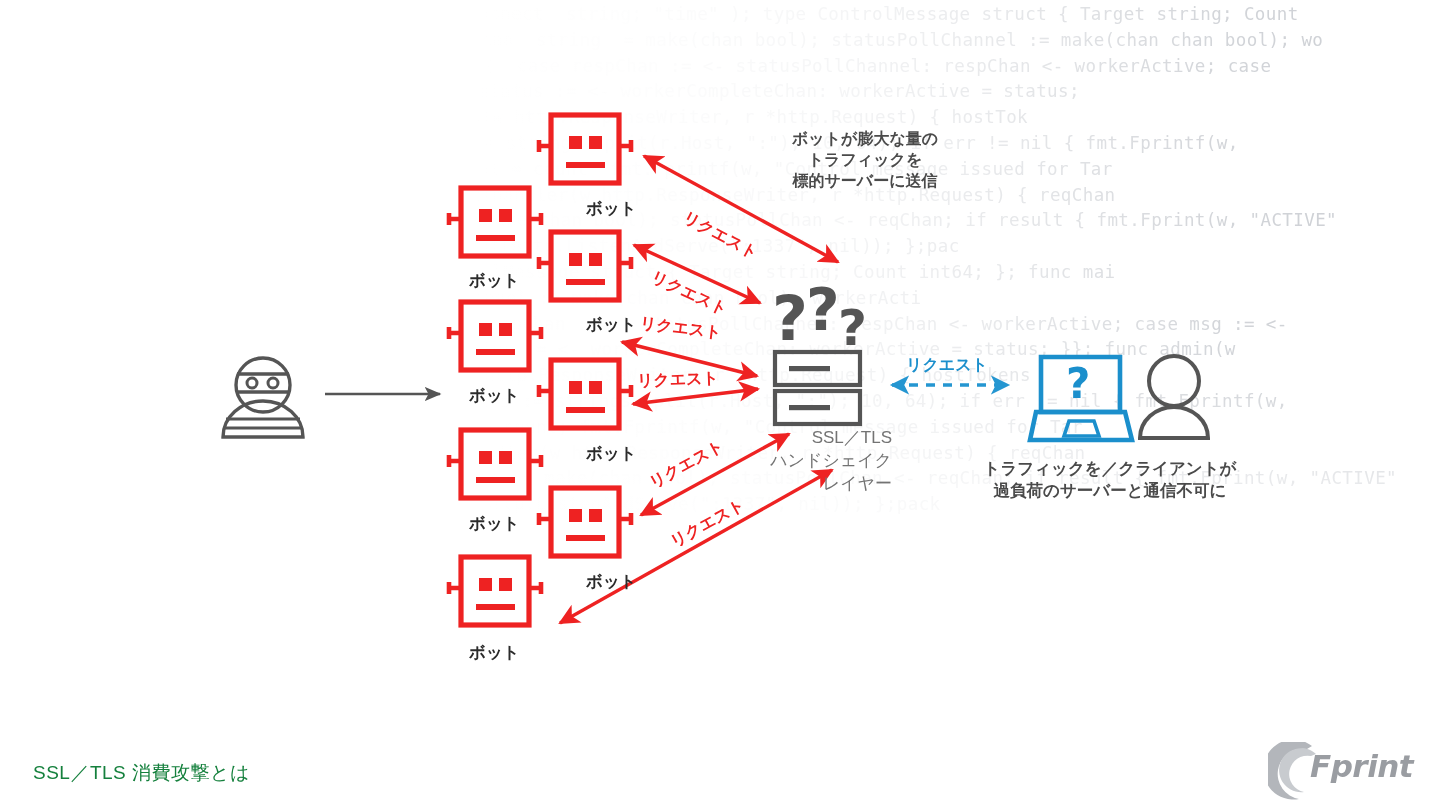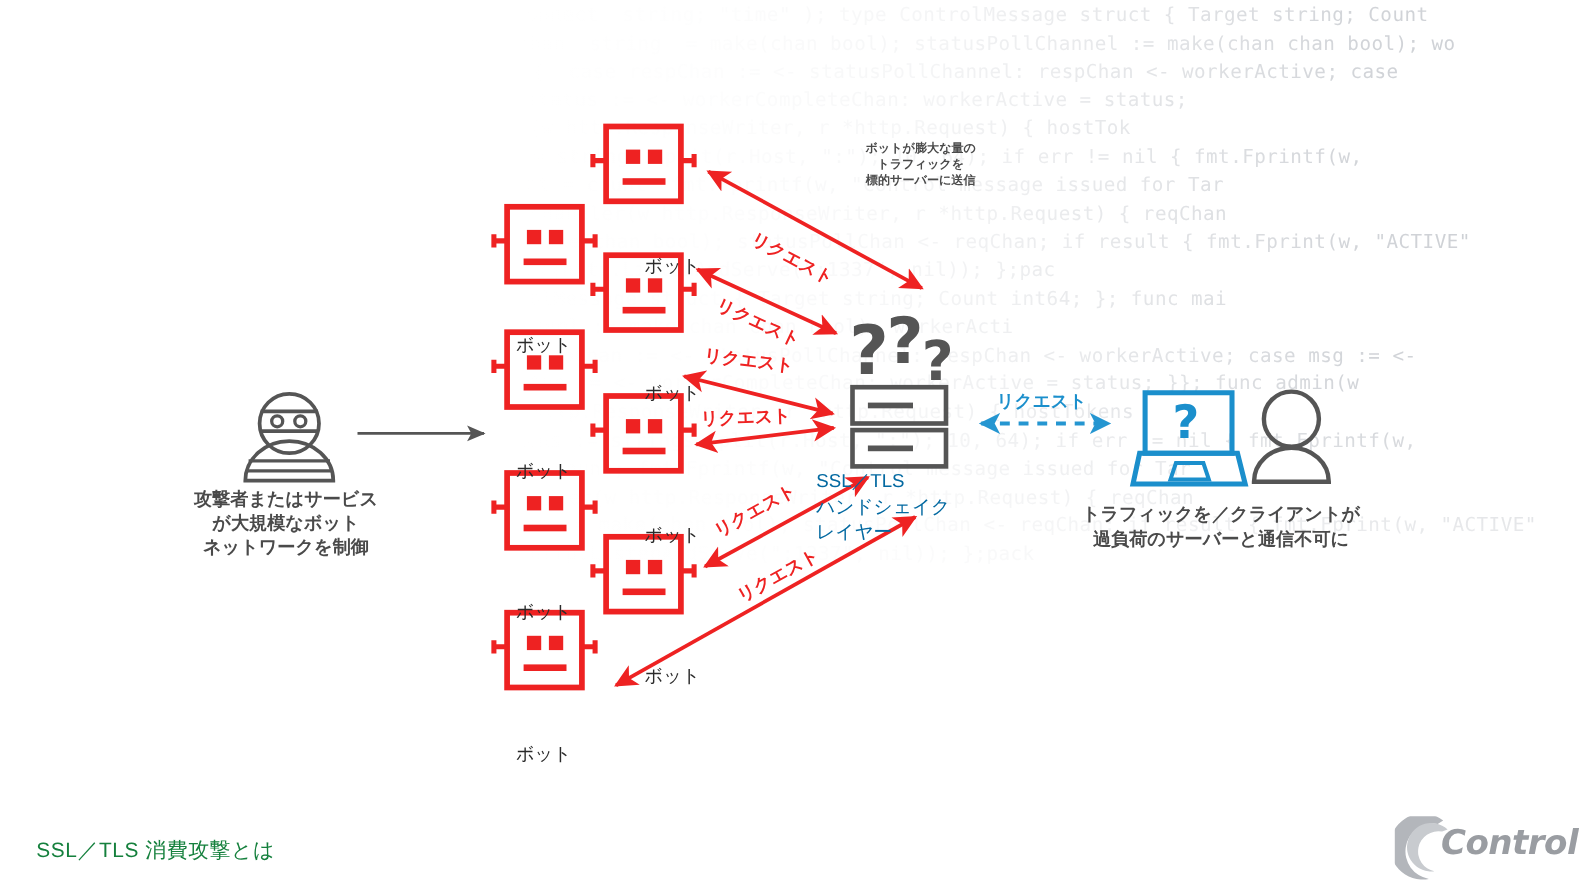--- a/index.html
+++ b/index.html
@@ -45,29 +45,29 @@
   }
 
   
   .abs{position:absolute;}
   .cap{
     position:absolute;text-align:center;
     color:#4a4a4a;font-weight:bold;line-height:1.32;
     white-space:pre-line;
   }
   .botlabel{
-    position:absolute;color:#2b2b2b;font-weight:normal;font-size:16.5px;
-    text-align:center;white-space:nowrap;margin-top:33px;
+    position:absolute;color:#2b2b2b;font-weight:bold;font-size:16.5px;
+    text-align:center;white-space:nowrap;
   }
   .reqlabel{
     position:absolute;color:#ee2222;font-weight:bold;font-size:16px;
     white-space:nowrap;transform-origin:left center;
   }
   .serverlabel{
-    position:absolute;text-align:left;color:#0369a1;
+    position:absolute;text-align:right;color:#737373;
     font-size:17px;line-height:1.35;white-space:pre-line;font-weight:normal;
   }
   .bluelabel{
     position:absolute;color:#1b8fcc;font-weight:bold;font-size:16px;white-space:nowrap;
   }
   #pagetitle{
     position:absolute;left:33px;top:760px;
     color:#15803d;font-size:19px;letter-spacing:0.5px;white-space:nowrap;
   }
   #logo{position:absolute;left:1268px;top:742px;}
@@ -243,56 +243,53 @@
       <path d="M1064,436 L1069,421 L1094,421 L1099,436 Z" stroke-width="3.6"></path>
       <text x="1066" y="398" font-family="DejaVu Sans, sans-serif" font-size="42" font-weight="bold" fill="#1b8fcc" stroke="none">?</text>
     </g>
 
     <g stroke="#555555" fill="none" stroke-width="4.0">
       <circle cx="1174" cy="381" r="25"></circle>
       <path d="M1140,438 a34,31 0 0,1 68,0 Z"></path>
     </g>
   </svg>
 
-  <div class="cap" style="left:145px;top:444px;width:230px;font-size:16.5px;">攻撃者またはサービス
-が大規模なボット
-ネットワークを制御</div>
 
   <div class="botlabel" style="left:586px;top:198px;">ボット</div>
   <div class="botlabel" style="left:469px;top:270px;">ボット</div>
   <div class="botlabel" style="left:586px;top:314px;">ボット</div>
   <div class="botlabel" style="left:469px;top:385px;">ボット</div>
   <div class="botlabel" style="left:586px;top:443px;">ボット</div>
   <div class="botlabel" style="left:469px;top:513px;">ボット</div>
   <div class="botlabel" style="left:586px;top:571px;">ボット</div>
   <div class="botlabel" style="left:469px;top:642px;">ボット</div>
 
   <div class="reqlabel" style="left:684px;top:206px;transform:rotate(28deg);">リクエスト</div>
   <div class="reqlabel" style="left:652px;top:266px;transform:rotate(25deg);">リクエスト</div>
   <div class="reqlabel" style="left:640px;top:313px;transform:rotate(7deg);">リクエスト</div>
   <div class="reqlabel" style="left:637px;top:371px;transform:rotate(-2deg);">リクエスト</div>
   <div class="reqlabel" style="left:651px;top:474px;transform:rotate(-29deg);">リクエスト</div>
   <div class="reqlabel" style="left:672px;top:533px;transform:rotate(-29deg);">リクエスト</div>
 
-  <div class="cap" style="left:712px;top:128px;width:250px;font-size:11px;">ボットが膨大な量の
+  <div class="cap" style="left:740px;top:128px;width:250px;font-size:16px;">ボットが膨大な量の
 トラフィックを
 標的サーバーに送信</div>
 
   <div class="serverlabel" style="left:742px;top:427px;width:150px;">SSL／TLS
 ハンドシェイク
 レイヤー</div>
 
   <div class="bluelabel" style="left:906px;top:355px;">リクエスト</div>
 
   <div class="cap" style="left:960px;top:458px;width:300px;font-size:16.5px;">トラフィックを／クライアントが
 過負荷のサーバーと通信不可に</div>
 
   <div id="pagetitle">SSL／TLS 消費攻撃とは</div>
 
   <div id="logo">
     <svg width="170" height="62" viewBox="0 0 170 62">
       <path d="M44,4 A30,30 0 1,0 31,57 A25,25 0 1,1 39,7 Z" fill="#b3b6bb"></path>
       <path d="M48,12 A22,22 0 1,0 36,50 A18,18 0 1,1 43,14 Z" fill="#c8cbcf"></path>
     </svg>
-    <div class="logotext">Control</div>
+    <div class="logotext">Fprint</div>
   </div>
 
 </div>
 
 </body></html>

